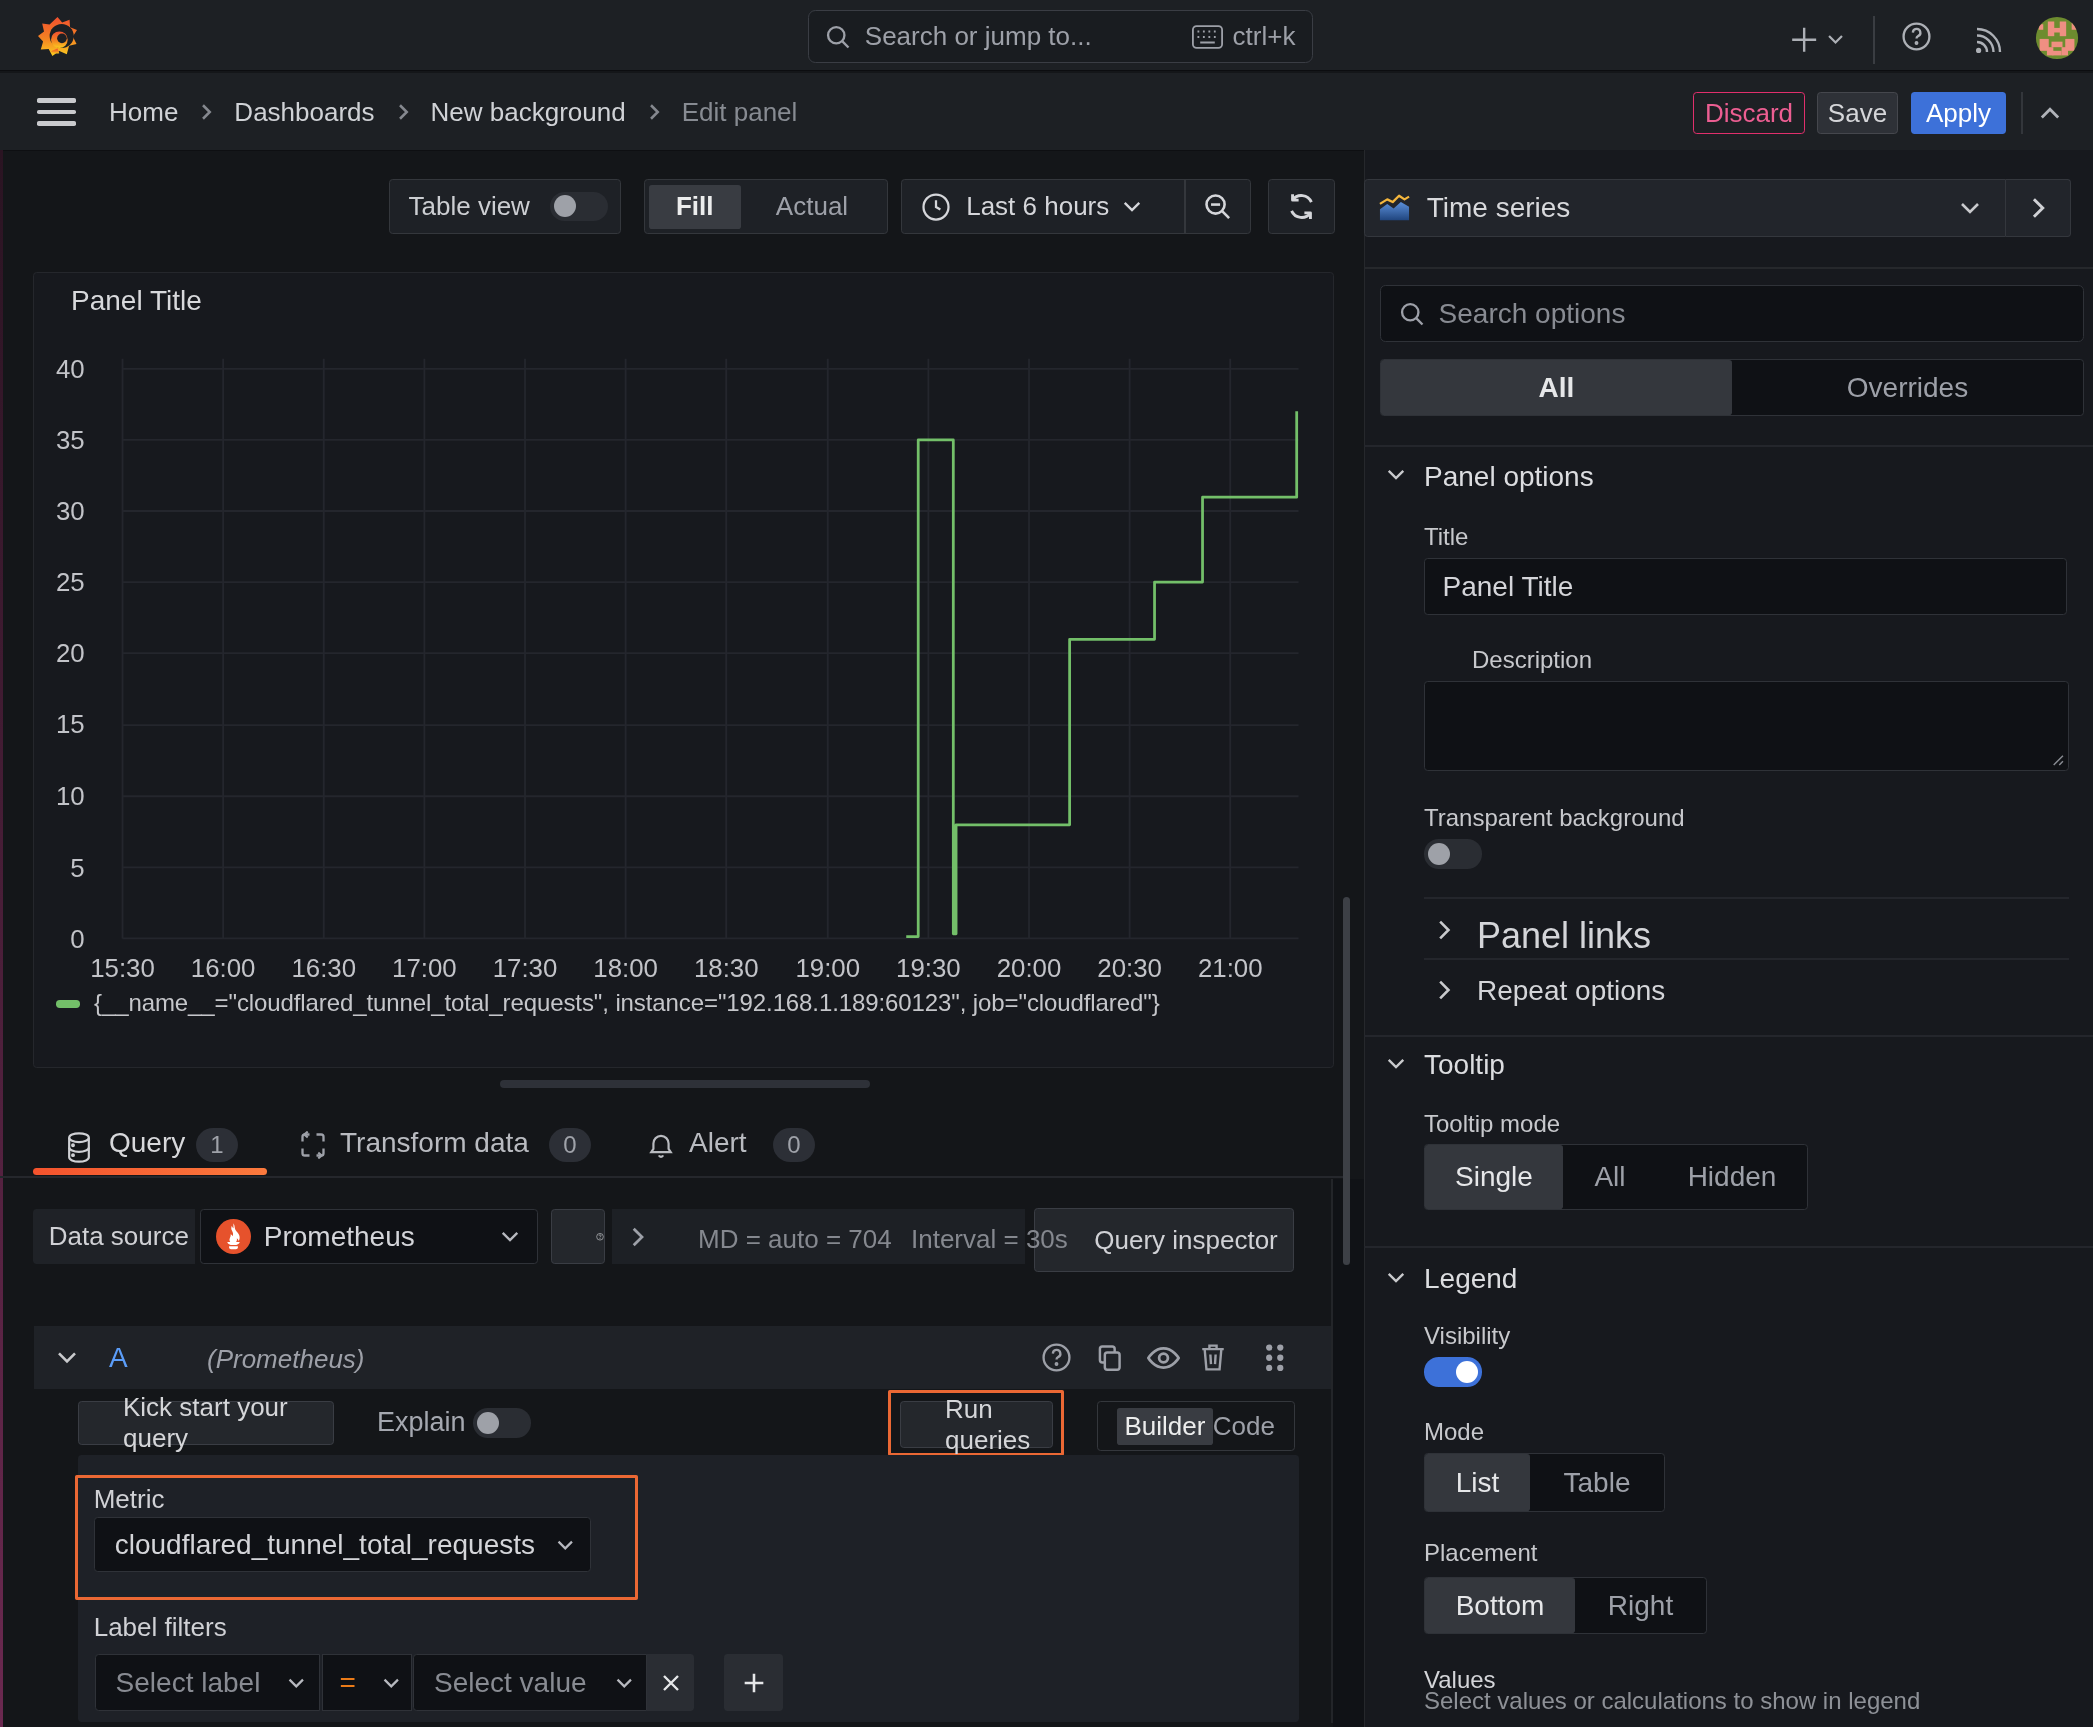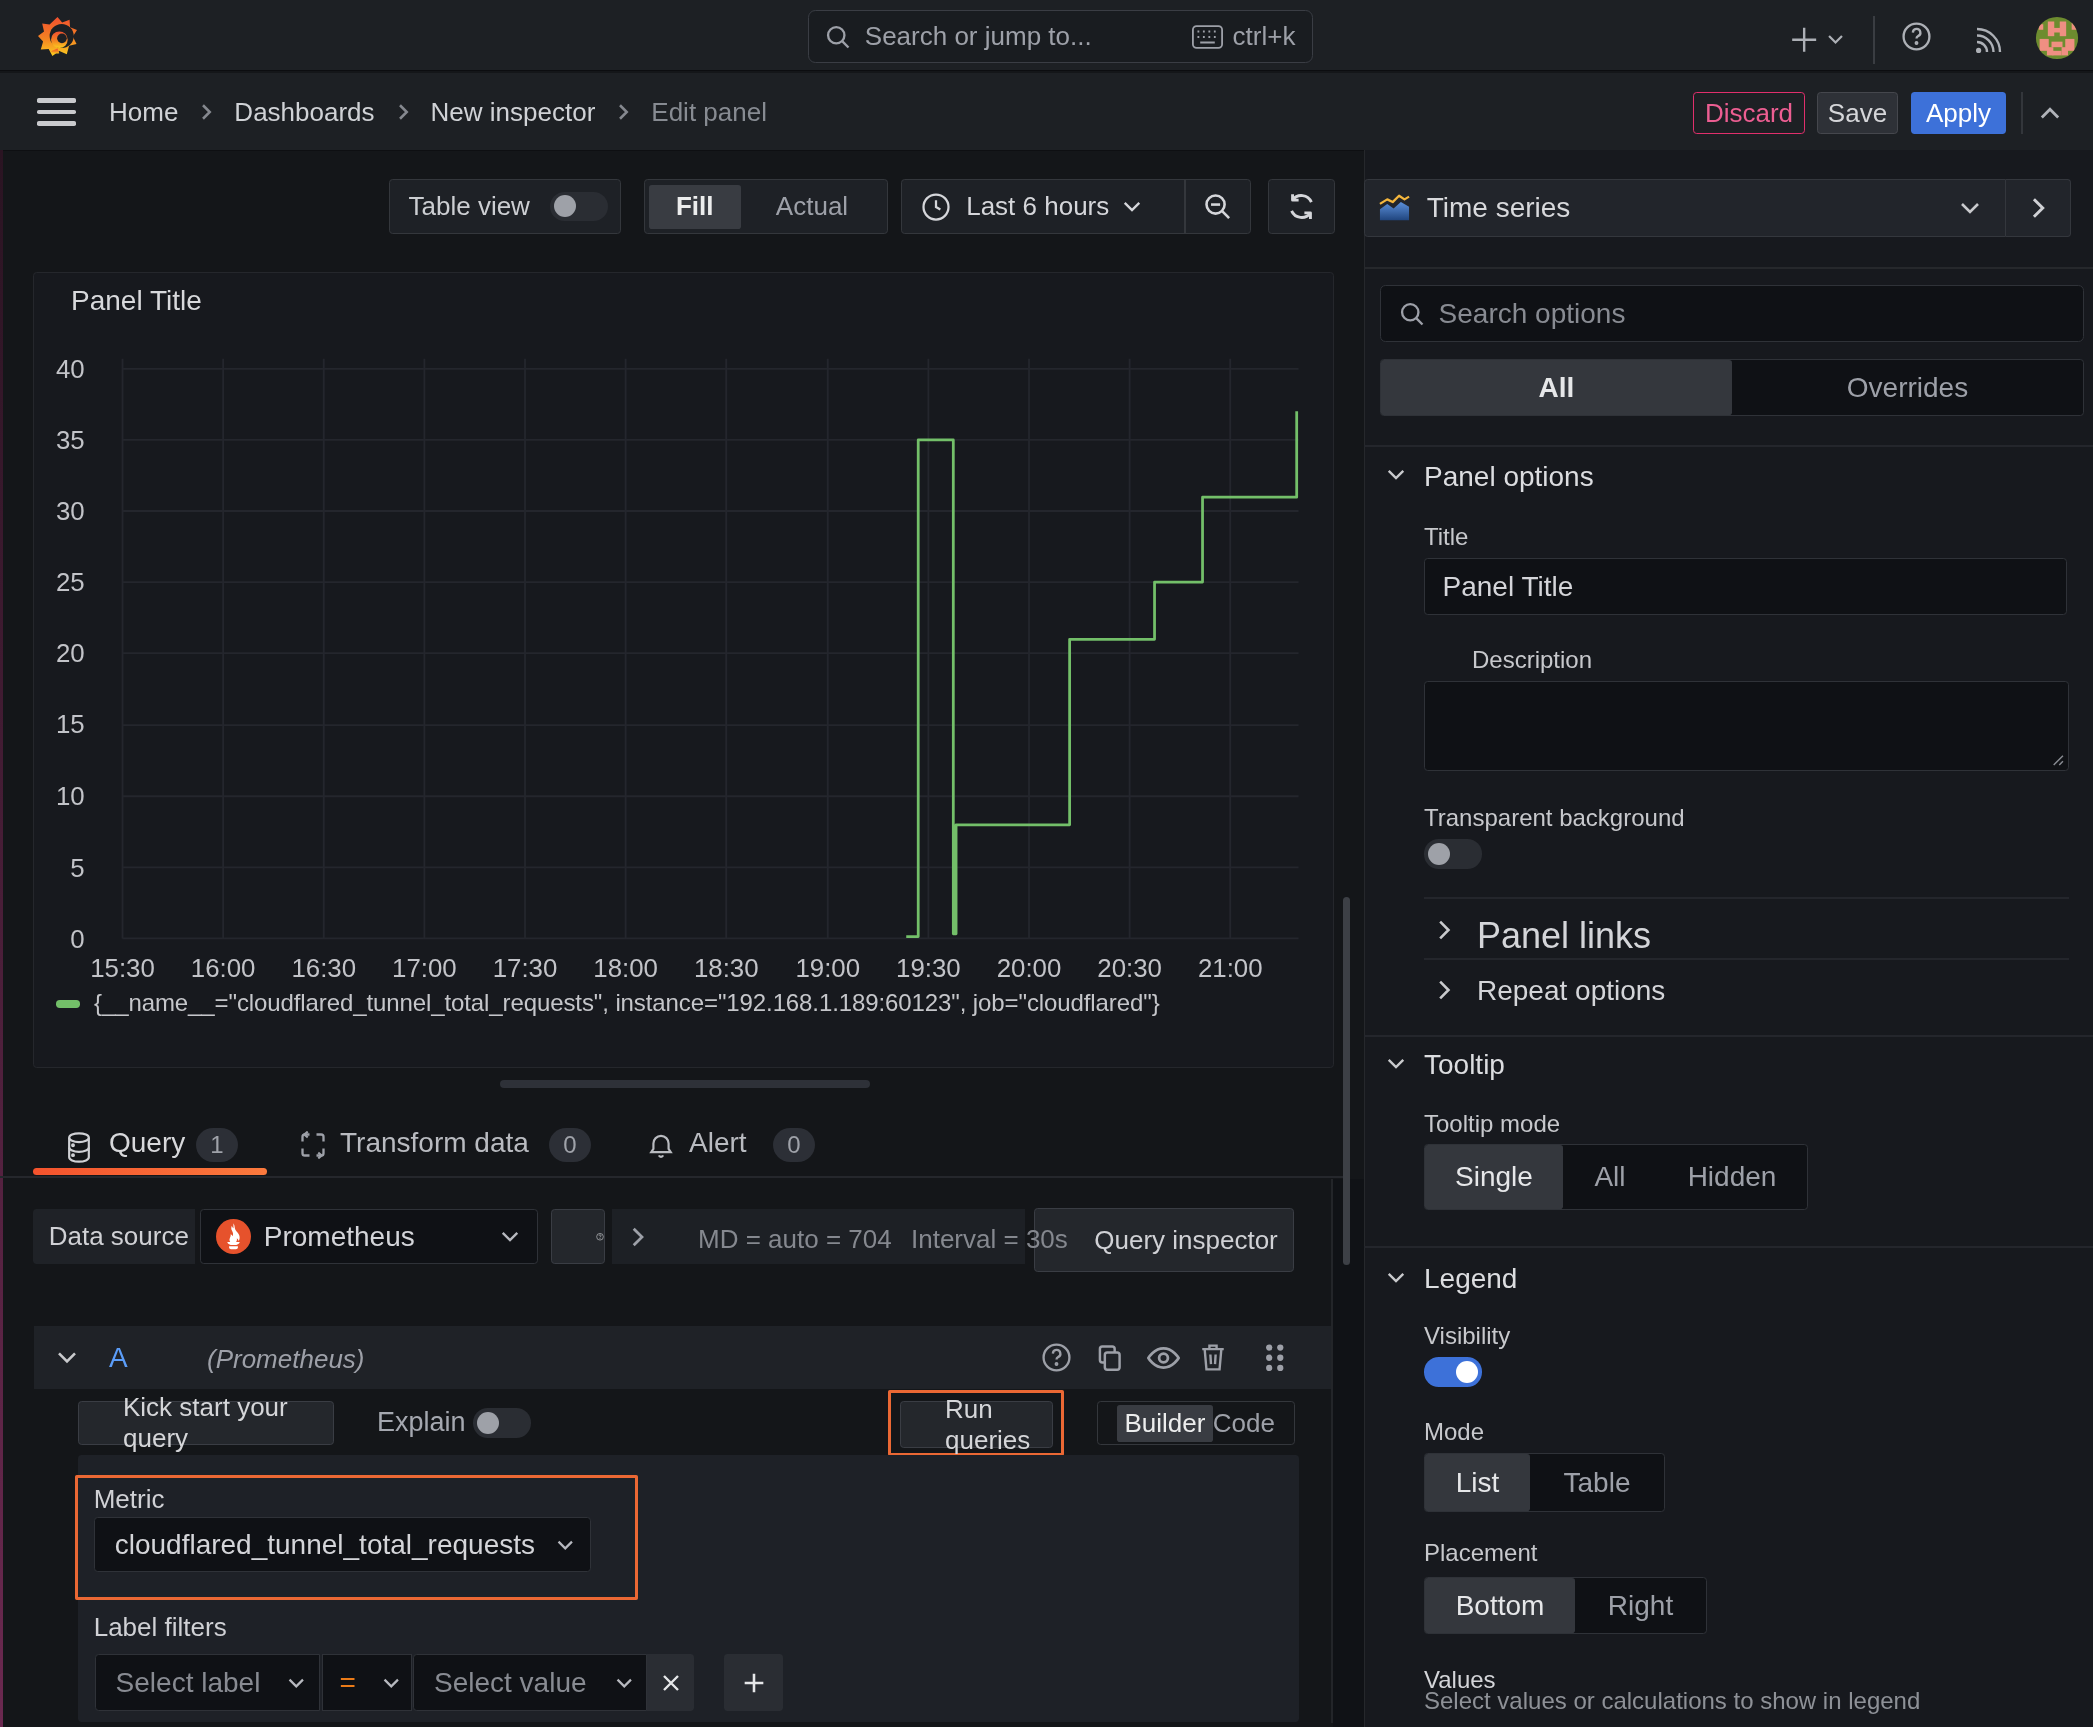--- a/index.html
+++ b/index.html
@@ -116,21 +116,21 @@
   </div>
   <div class="abs flex" style="left:109px;top:89px;height:46px;color:#d0d2d6;font-size:26px">
     <span>Home</span>
     <svg class="ic" style="margin:0 22px" width="12" height="20" viewBox="0 0 16 26" fill="none" stroke="#85888f" stroke-width="3.4">
         <path d="M4 4l9 9-9 9"></path>
       </svg>
     <span>Dashboards</span>
     <svg class="ic" style="margin:0 22px" width="12" height="20" viewBox="0 0 16 26" fill="none" stroke="#85888f" stroke-width="3.4">
         <path d="M4 4l9 9-9 9"></path>
       </svg>
-    <span>New inspector</span>
+    <span>New background</span>
     <svg class="ic" style="margin:0 22px" width="12" height="20" viewBox="0 0 16 26" fill="none" stroke="#85888f" stroke-width="3.4">
         <path d="M4 4l9 9-9 9"></path>
       </svg>
     <span style="color:#878b92">Edit panel</span>
   </div>
   <div class="abs btn btn-outline-red" style="left:1693px;top:92px;width:112px;height:42px">Discard</div>
   <div class="abs btn btn-sec" style="left:1817px;top:92px;width:81px;height:42px">Save</div>
   <div class="abs btn btn-blue" style="left:1911px;top:92px;width:95px;height:42px">Apply</div>
   <div class="abs" style="left:2021px;top:92px;width:1.8px;height:42px;background:#33363b"></div>
   <svg class="abs" style="left:2036px;top:100px" width="28" height="28" viewBox="0 0 24 24" fill="none" stroke="#b0b3b9" stroke-width="2.4">
@@ -314,21 +314,21 @@
         <circle cx="22" cy="27" r="3.4"></circle>
       </svg>
   </div>
   <div class="abs btn btn-dark" style="left:78px;top:1401px;width:256px;height:44px;">Kick start your query</div>
   <div class="abs" style="left:377px;top:1407px;font-size:27px;color:#a5a8b0">Explain</div>
   <div class="abs switch" style="left:473px;top:1408px;">
       <div class="knob"></div>
     </div>
   <div class="abs" style="left:888px;top:1390px;width:176px;height:66px;border:3.7px solid #eb6834;border-radius:1.8px"></div>
   <div class="abs btn btn-dark" style="left:900px;top:1401px;width:153px;height:47px;">Run queries</div>
-  <div class="abs tool" style="left:1097px;top:1401px;width:198px;height:44px;padding:19px">
+  <div class="abs tool" style="left:1097px;top:1401px;width:198px;height:50px;padding:19px">
     <div style="width:105px;height:37px;background:#393c42;border-radius:2.8px;display:flex;align-items:center;justify-content:center;color:#eceded;font-weight:500">Builder</div>
     <div style="flex:1;display:flex;align-items:center;justify-content:center;color:#9da0a8">Code</div>
   </div>
 
   <div class="abs" style="left:78px;top:1455px;width:1221px;height:267px;background:#1e2127;border-radius:3.7px;">
     <div class="abs" style="left:-2.8px;top:20px;width:563px;height:125px;border:3.7px solid #eb6834;border-radius:1.8px"></div>
     <div class="abs" style="left:15.7px;top:29px;font-size:26px;color:#d0d1d5">Metric</div>
     <div class="abs input" style="left:15.7px;top:62px;width:497px;height:55px;">
       <span style="margin-left:20px;font-size:28px">cloudflared_tunnel_total_requests</span>
       <svg class="ic" style="margin-left:auto;margin-right:14.8px" width="18.5" height="12" viewBox="0 0 22 14" fill="none" stroke="#b7b9bf" stroke-width="2.6">

